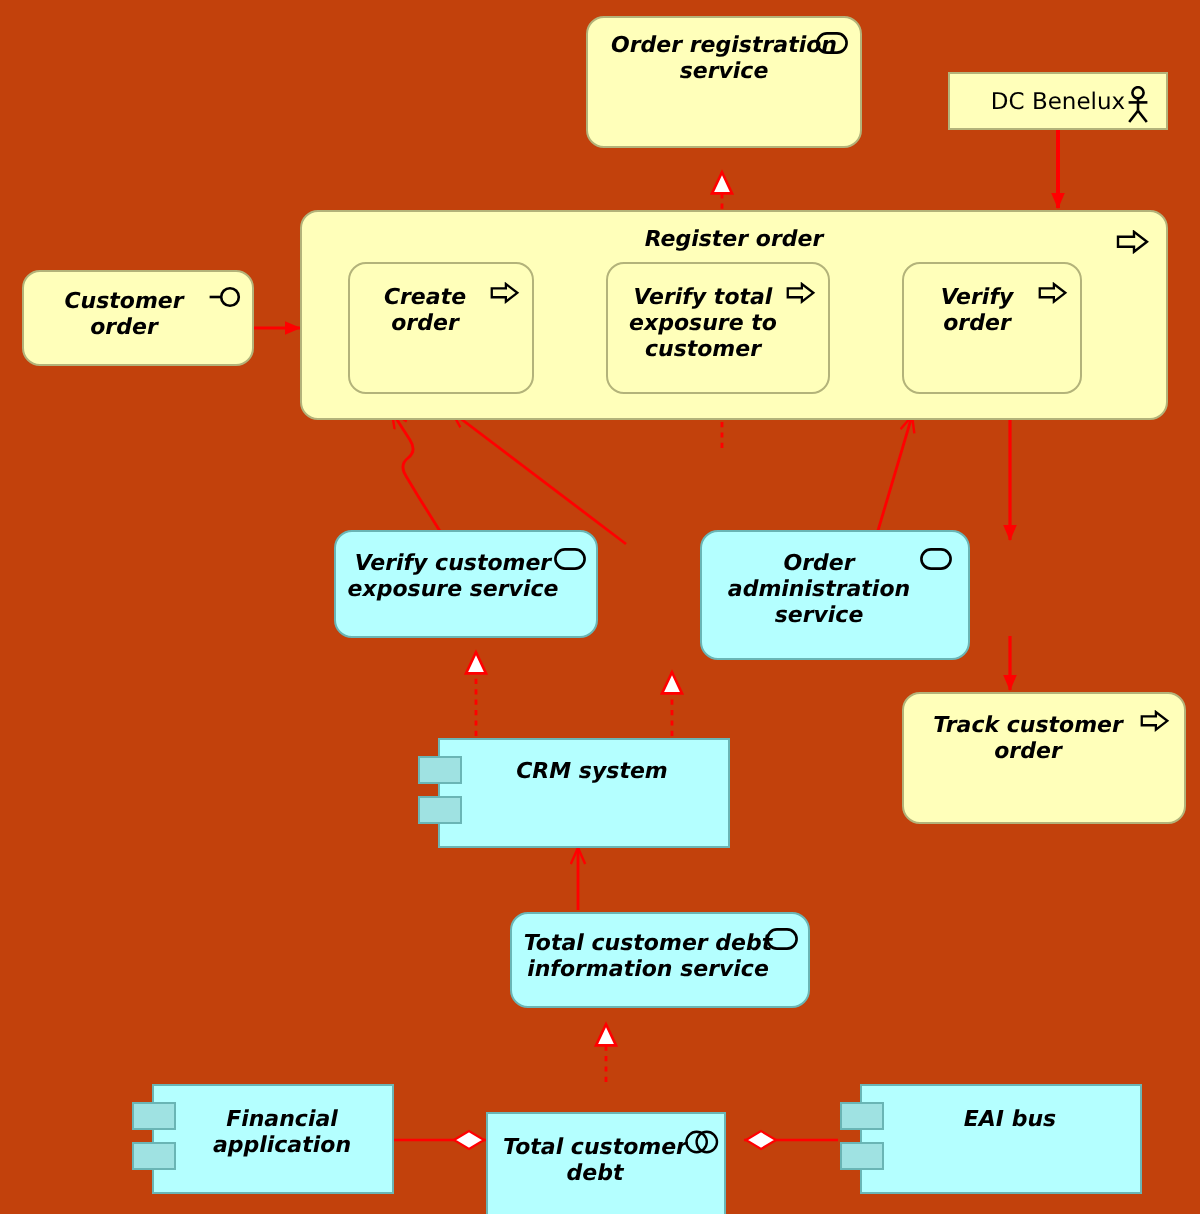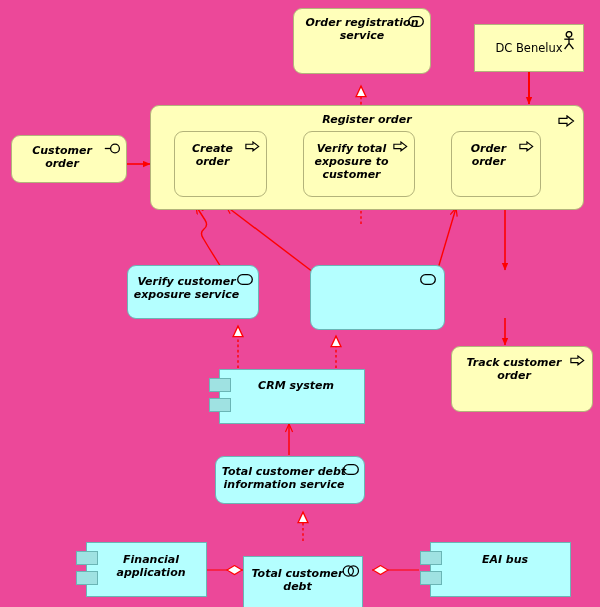--- a/index.html
+++ b/index.html
@@ -8,21 +8,21 @@
     padding: 0;
     background: #ffffff;
   }
   body {
     font-family: "DejaVu Sans", sans-serif;
   }
   #diagram {
     position: relative;
     width: 600px;
     height: 607px;
-    background: #ec4899;
+    background: #c2410c;
     overflow: hidden;
   }
   #edge-layer {
     position: absolute;
     left: 0;
     top: 0;
     width: 600px;
     height: 607px;
     pointer-events: none;
     z-index: 1;
@@ -36,20 +36,21 @@
   .rounded {
     border-radius: 9px;
   }
   .biz {
     background: #ffffba;
     border: 1px solid #b3b37a;
   }
   .app {
     background: #b4ffff;
     border: 1px solid #6ab5b5;
+    margin-left: 40px;
   }
   .node .label {
     position: absolute;
     left: 6px;
     right: 6px;
     text-align: center;
     font-style: italic;
     font-weight: bold;
     font-size: 11px;
     line-height: 13px;
@@ -199,21 +200,21 @@
 
   <div class="node biz rounded" style="left:293px; top:8px; width:138px; height:66px;">
     <div class="label top">Order registration service</div>
     <div class="badge">
       <svg width="16" height="11" viewBox="0 0 16 11">
         <rect x="0.7" y="0.7" width="14.6" height="9.6" rx="4.8" ry="4.8" fill="none" stroke="#000" stroke-width="1.3"></rect>
       </svg>
     </div>
   </div>
 
-  <div class="node biz rect" style="left:474px; top:24px; width:110px; height:48px;">
+  <div class="node biz rect" style="left:474px; top:36px; width:110px; height:29px;">
     <div class="label mid plain" style="text-align:center;">DC Benelux</div>
     <div class="badge" style="top:6px; right:5px;">
       <svg width="14" height="20" viewBox="0 0 14 20">
         <circle cx="7" cy="3.4" r="2.8" fill="none" stroke="#000" stroke-width="1.3"></circle>
         <line x1="7" y1="6.3" x2="7" y2="12.4" stroke="#000" stroke-width="1.3"></line>
         <line x1="2.3" y1="8.2" x2="11.7" y2="8.2" stroke="#000" stroke-width="1.3"></line>
         <line x1="7" y1="12.4" x2="2.6" y2="18" stroke="#000" stroke-width="1.3"></line>
         <line x1="7" y1="12.4" x2="11.4" y2="18" stroke="#000" stroke-width="1.3"></line>
       </svg>
     </div>
@@ -240,21 +241,21 @@
   <div class="node biz rounded" style="left:303px; top:131px; width:112px; height:66px;">
     <div class="label" style="top:10px; left:4px; right:19px;">Verify total exposure to customer</div>
     <div class="badge" style="right:5px; top:9px;">
       <svg width="15" height="11" viewBox="0 0 17 12">
         <path d="M1,3.4 L9,3.4 L9,0.9 L15.5,5.9 L9,10.9 L9,8.4 L1,8.4 z" fill="#ffffba" stroke="#000" stroke-width="1.3"></path>
       </svg>
     </div>
   </div>
 
   <div class="node biz rounded" style="left:451px; top:131px; width:90px; height:66px;">
-    <div class="label" style="top:10px; left:4px; right:19px;">Order order</div>
+    <div class="label" style="top:10px; left:4px; right:19px;">Verify order</div>
     <div class="badge" style="right:5px; top:9px;">
       <svg width="15" height="11" viewBox="0 0 17 12">
         <path d="M1,3.4 L9,3.4 L9,0.9 L15.5,5.9 L9,10.9 L9,8.4 L1,8.4 z" fill="#ffffba" stroke="#000" stroke-width="1.3"></path>
       </svg>
     </div>
   </div>
 
   <div class="node biz rounded" style="left:11px; top:135px; width:116px; height:48px;">
     <div class="label" style="top:8px; left:4px; right:18px;">Customer order</div>
     <div class="badge" style="right:6px; top:7px;">
@@ -278,20 +279,21 @@
   <div class="node app rounded" style="left:127px; top:265px; width:132px; height:54px;">
     <div class="label" style="top:9px; left:4px; right:17px;">Verify customer exposure service</div>
     <div class="badge" style="right:5px; top:8px;">
       <svg width="16" height="11" viewBox="0 0 16 11">
         <rect x="0.7" y="0.7" width="14.6" height="9.6" rx="4.8" ry="4.8" fill="none" stroke="#000" stroke-width="1.3"></rect>
       </svg>
     </div>
   </div>
 
   <div class="node app rounded" style="left:310px; top:265px; width:135px; height:65px;">
+    <div class="label" style="top:9px; left:4px; right:20px;">Order administration service</div>
     <div class="badge" style="right:8px; top:8px;">
       <svg width="16" height="11" viewBox="0 0 16 11">
         <rect x="0.7" y="0.7" width="14.6" height="9.6" rx="4.8" ry="4.8" fill="none" stroke="#000" stroke-width="1.3"></rect>
       </svg>
     </div>
   </div>
 
   <div class="node component" style="left:219px; top:369px; width:146px; height:55px;">
     <div class="label" style="top:9px; left:14px; right:6px;">CRM system</div>
     <div class="comp-tab" style="top:8px;"></div>
@@ -300,21 +302,21 @@
 
   <div class="node app rounded" style="left:215px; top:456px; width:150px; height:48px;">
     <div class="label" style="top:8px; left:4px; right:16px;">Total customer debt information service</div>
     <div class="badge" style="right:5px; top:7px;">
       <svg width="16" height="11" viewBox="0 0 16 11">
         <rect x="0.7" y="0.7" width="14.6" height="9.6" rx="4.8" ry="4.8" fill="none" stroke="#000" stroke-width="1.3"></rect>
       </svg>
     </div>
   </div>
 
-  <div class="node component" style="left:86px; top:542px; width:121px; height:55px;">
+  <div class="node component" style="left:76px; top:542px; width:121px; height:55px;">
     <div class="label" style="top:10px; left:14px; right:5px;">Financial application</div>
     <div class="comp-tab" style="top:8px;"></div>
     <div class="comp-tab" style="top:28px;"></div>
   </div>
 
   <div class="node component" style="left:243px; top:542px; width:120px; height:55px;margin-top:14px;">
     <div class="label" style="top:10px; left:5px; right:16px;">Total customer debt</div>
     <div class="badge" style="right:4px; top:8px;">
       <svg width="18" height="12" viewBox="0 0 18 12">
         <circle cx="6.3" cy="6" r="5.1" fill="none" stroke="#000" stroke-width="1.2"></circle>

